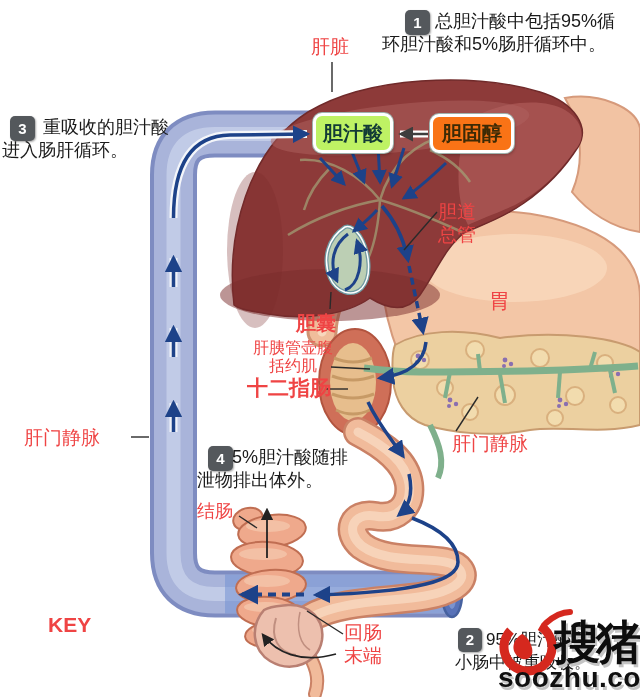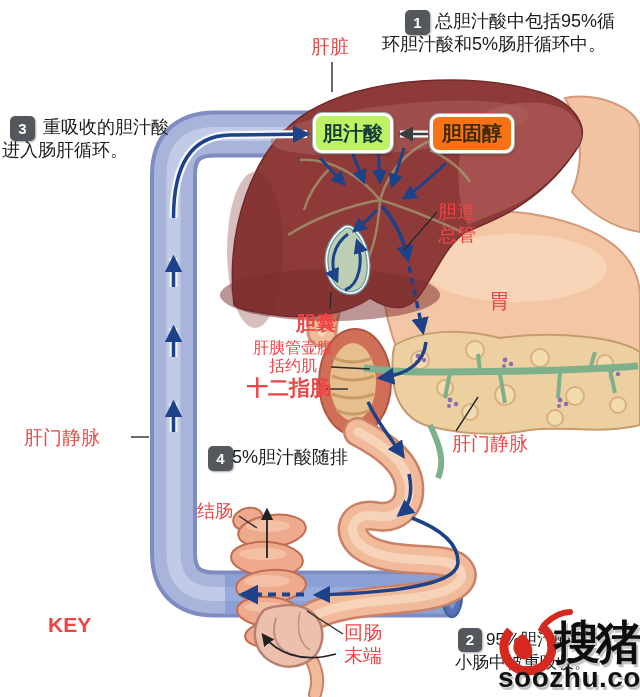--- a/index.html
+++ b/index.html
@@ -226,20 +226,21 @@
 
 <div class="callout" style="left:2px;top:116px;">
   <div class="badge" style="left:8px;top:0;">3</div>
   <div class="cline" style="padding-left:41px;">重吸收的胆汁酸</div>
   <div class="cline">进入肠肝循环。</div>
 </div>
 
 <div class="callout" style="left:197px;top:446px;">
   <div class="badge" style="left:11px;top:0;">4</div>
   <div class="cline" style="padding-left:35px;">5%胆汁酸随排</div>
+  <div class="cline">泄物排出体外。</div>
 </div>
 
 <div class="callout" style="left:455px;top:628px;">
   <div class="badge" style="left:3px;top:0;width:24px;height:24px;line-height:24px;">2</div>
   <div class="cline" style="padding-left:31px;font-size:17px;">95%胆汁酸在</div>
   <div class="cline" style="font-size:17px;">小肠中被重吸收。</div>
 </div>
 
 <div class="lbl" style="left:311px;top:36px;">肝脏</div>
 <div class="lbl" style="left:438px;top:201px;">

